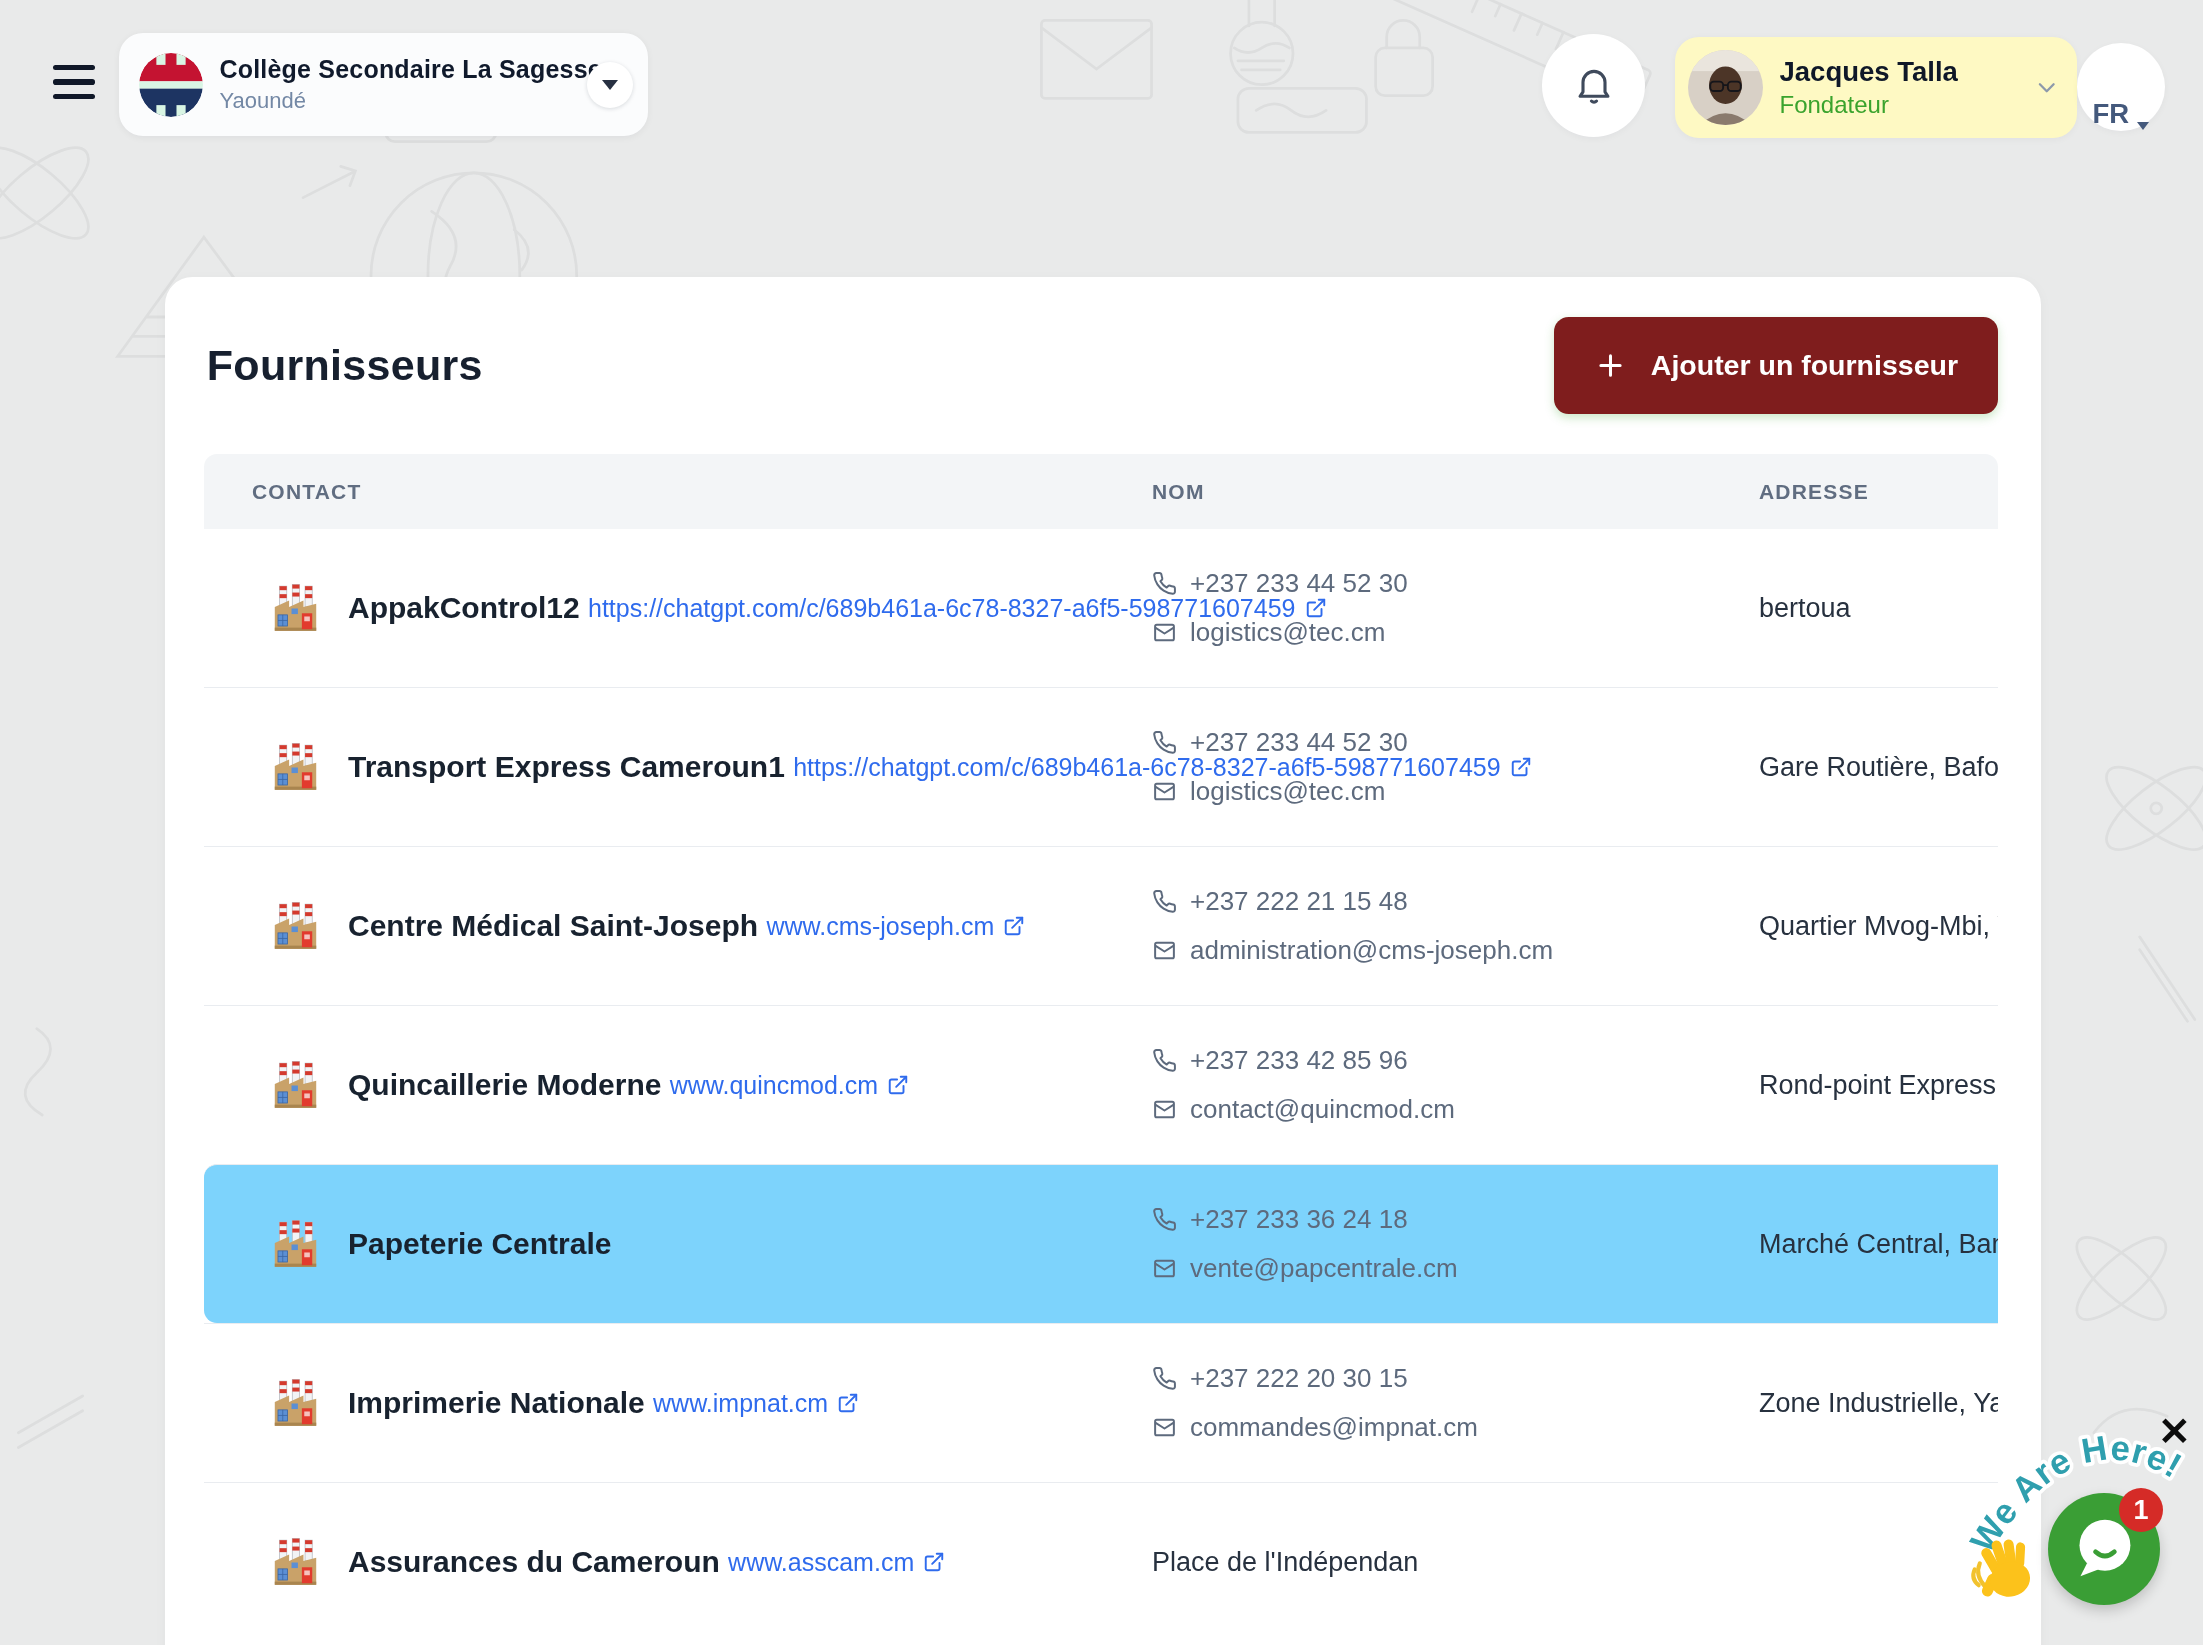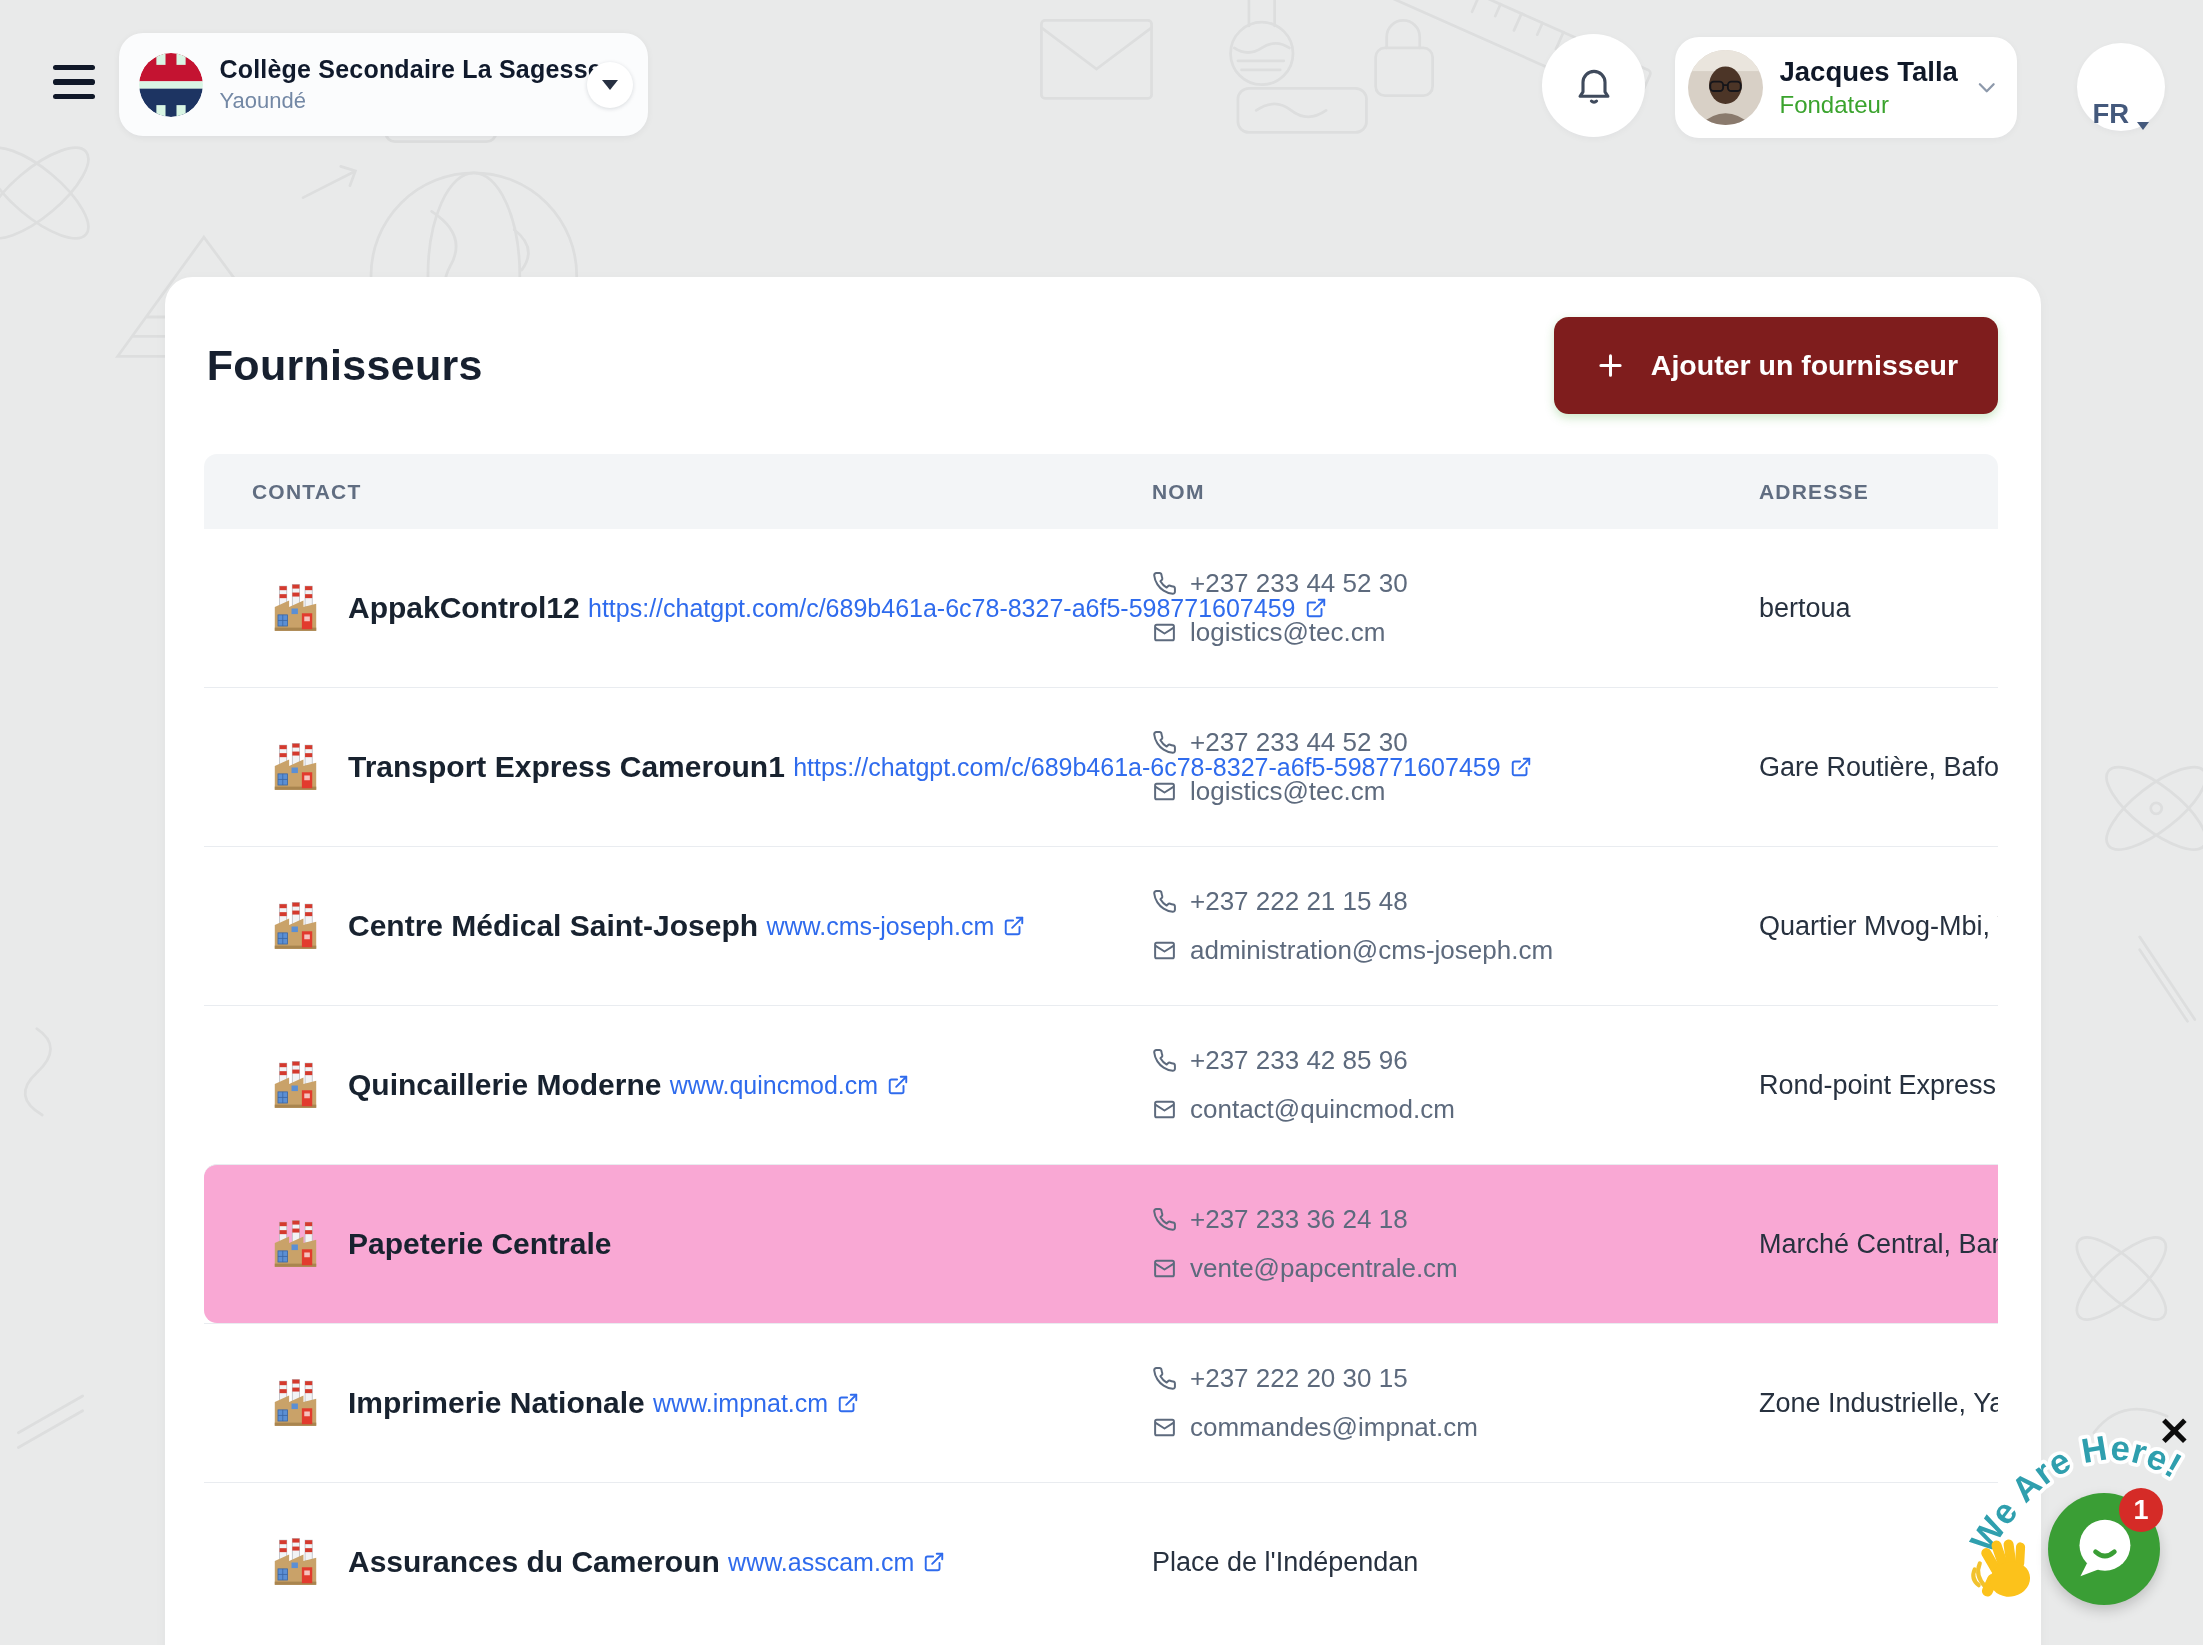--- a/index.html
+++ b/index.html
@@ -19,21 +19,21 @@
     box-shadow:0 1.8px 7.3px rgba(16,24,40,.05);z-index:2;cursor:pointer;}
   .school-logo{width:64px;height:64px;border-radius:50%;overflow:hidden;flex:none;}
   .school-text{margin-left:16.5px;flex:1;min-width:0;}
   .school-name{font-size:25px;font-weight:700;color:#101a2c;letter-spacing:0.2px;white-space:nowrap;}
   .school-city{font-size:22px;color:#7388a5;margin-top:4.6px;}
   .school-caret{width:46px;height:46px;border-radius:50%;background:#fff;box-shadow:0 0.9px 4.6px rgba(16,24,40,.15);
     display:flex;align-items:center;justify-content:center;flex:none;}
   .tri{width:0;height:0;border-left:8.3px solid transparent;border-right:8.3px solid transparent;border-top:10px solid #273041;}
   .bell-btn{position:absolute;left:1542px;top:34px;width:103px;height:103px;border-radius:50%;background:#fff;
     display:flex;align-items:center;justify-content:center;border:none;z-index:2;box-shadow:0 1.8px 7.3px rgba(16,24,40,.04);cursor:pointer;}
-  .user-card{position:absolute;left:1675px;top:37px;width:342px;height:101px;background:#ffffff;border-radius:24px;
+  .user-card{position:absolute;left:1675px;top:37px;width:402px;height:101px;background:#fef9c3;border-radius:24px;
     display:flex;align-items:center;padding:0 16.5px 0 13px;box-sizing:border-box;z-index:2;
     box-shadow:0 1.8px 7.3px rgba(16,24,40,.04);cursor:pointer;}
   .avatar{width:75px;height:75px;border-radius:50%;overflow:hidden;flex:none;}
   .user-text{margin-left:16.5px;flex:1;min-width:0;}
   .user-name{font-size:27.5px;font-weight:700;color:#0f1828;white-space:nowrap;}
   .user-role{font-size:24px;color:#3aa32d;margin-top:3.7px;}
   .lang-btn{position:absolute;left:2077px;top:43px;width:88px;height:88px;border-radius:50%;background:#fff;border:none;
     display:flex;align-items:flex-end;justify-content:center;gap:8.3px;z-index:2;box-shadow:0 1.8px 7.3px rgba(16,24,40,.04);cursor:pointer;}
   .lang-label{font-size:27.5px;font-weight:600;color:#44597c;}
   .tri-sm{width:0;height:0;border-left:6.4px solid transparent;border-right:6.4px solid transparent;border-top:8.3px solid #44597c;}
@@ -44,21 +44,21 @@
   .page-title{font-size:43px;font-weight:800;color:#17202f;letter-spacing:0.3px;margin:0;}
   .add-btn{height:97px;padding:0 40px;background:#7f1d1d;border:none;border-radius:14.7px;color:#fff;
     font-size:28.5px;font-weight:700;display:flex;align-items:center;gap:24px;cursor:pointer;
     font-family:"Liberation Sans","DejaVu Sans",sans-serif;box-shadow:0 3.7px 9.2px rgba(61,163,44,.25);}
   .thead{height:75px;background:#f3f5f7;border-radius:13px 13px 0 0;display:grid;
     grid-template-columns:948px 607px 1fr;align-items:center;}
   .th{font-size:21px;font-weight:600;color:#606d81;letter-spacing:1.2px;}
   .th:first-child{padding-left:48px;}
   .trow{height:158px;display:grid;grid-template-columns:948px 607px 1fr;align-items:center;}
   .trow + .trow{border-top:1.8px solid #e9ecf0;}
-  .trow.highlight{background:#f9a8d4;border-radius:13px 0 0 13px;}
+  .trow.highlight{background:#7dd3fc;border-radius:13px 0 0 13px;}
   .cell-name{display:flex;align-items:center;gap:27px;padding-left:66px;min-width:0;}
   .factory{flex:none;line-height:0;}
   .nb{display:flex;flex-direction:row;gap:8.3px;min-width:0;}
   .sup-name{font-size:30px;font-weight:700;color:#18222f;white-space:nowrap;}
   .sup-link{font-size:25px;color:#2f6bed;text-decoration:none;display:flex;align-items:center;gap:9.2px;white-space:nowrap;cursor:pointer;}
   .cell-contact{display:flex;flex-direction:column;justify-content:center;}
   .c-line{display:flex;align-items:center;gap:13px;font-size:26px;color:#5d6a7d;white-space:nowrap;}
   .c-line + .c-line{margin-top:17.4px;}
   .c-line svg{flex:none;}
   .cell-address{font-size:27px;color:#27313f;white-space:nowrap;overflow:hidden;}

